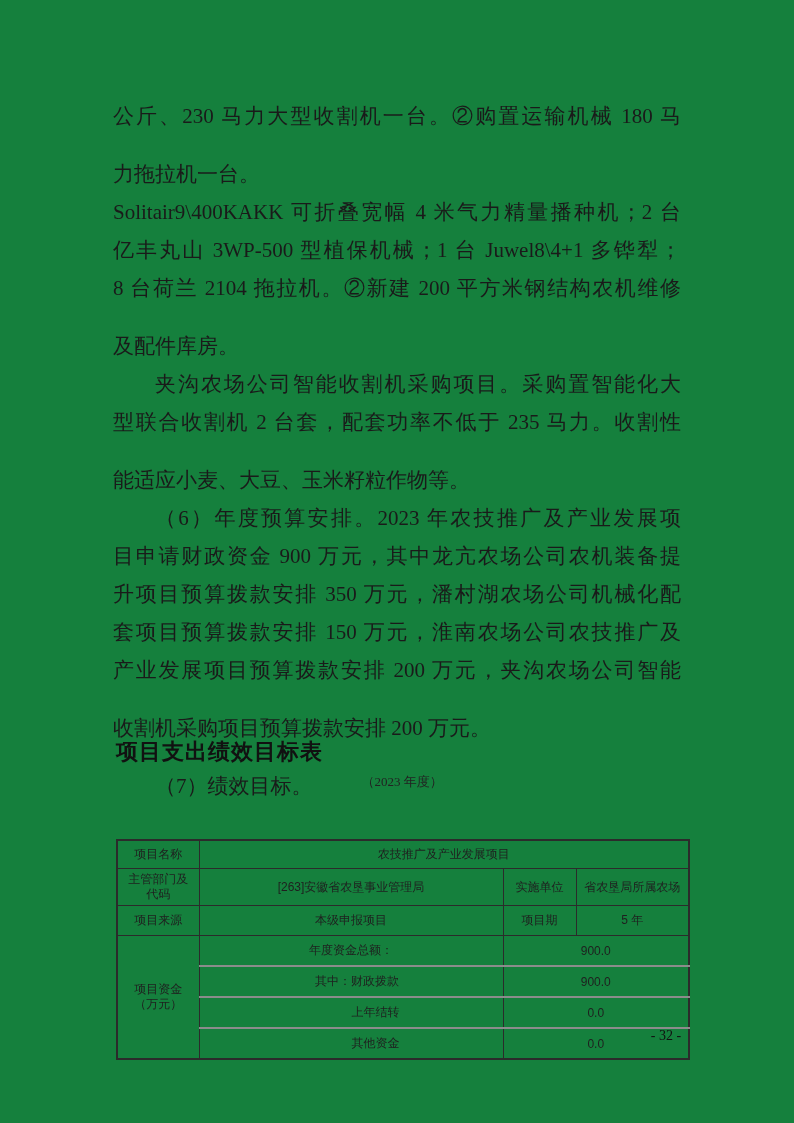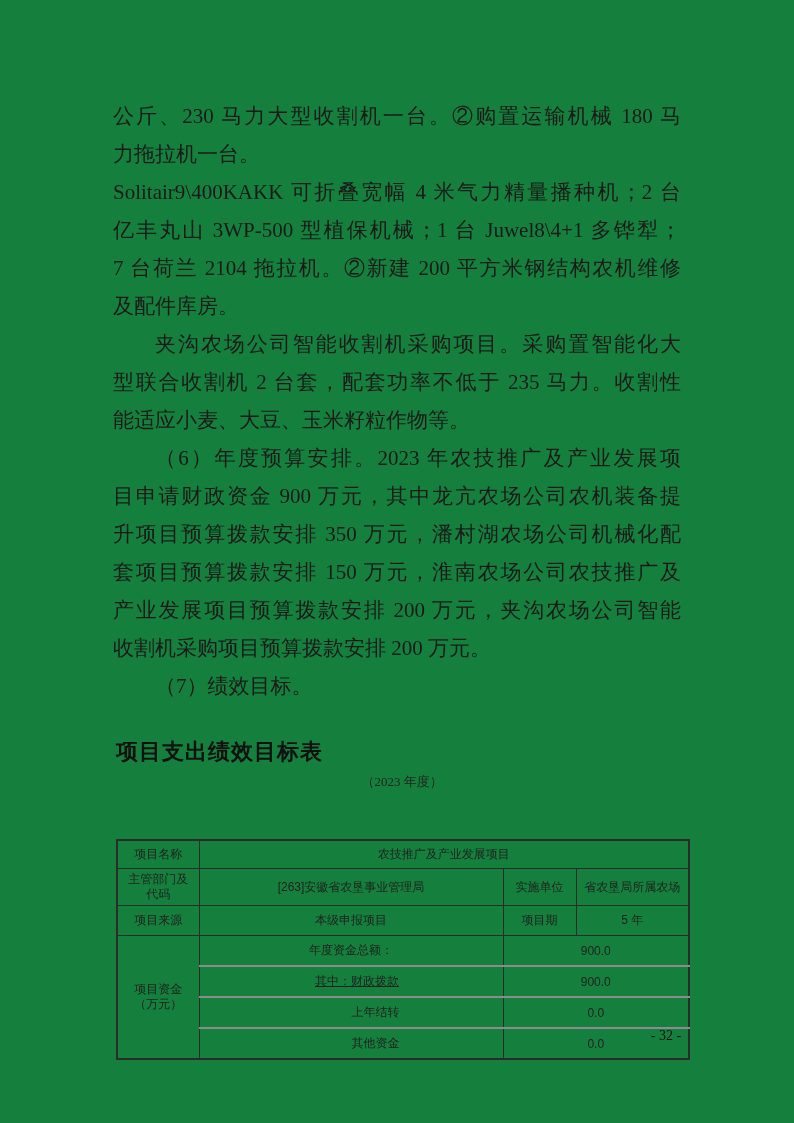--- a/index.html
+++ b/index.html
@@ -27,20 +27,21 @@
     white-space: nowrap;
     overflow: visible;
   }
   .line.jl {            
     white-space: normal;
     text-align: justify;
     text-align-last: justify;
   }
   .line.ll {            
     text-align: left;
+    margin-top: 20px;
   }
   .line.ind { text-indent: 42px; }   
 
   
   .tbl-title {
     position: absolute;
     left: 116px;
     top: 737px;
     width: 572px;
     height: 30px;
@@ -84,21 +85,21 @@
     vertical-align: middle;
     overflow: hidden;
   }
   table.perf { border: 2px solid #2b2b2b; }
   tr.r1 td { height: 27px; }
   tr.r2 td { height: 36px; }
   tr.r3 td { height: 29px; }
   tr.money td { height: 29px; }
   tr.m2 td, tr.m3 td, tr.m4 td { border-top: 2px solid #8c8c8c; }
   td.money-label { text-align: left; }
-  td.money-label.ind1 { padding-left: 17px; text-decoration: underline; }
+  td.money-label.ind1 { padding-left: 17px; }
   td.money-label.ind4 { padding-left: 54px; }
   td.money-value { text-align: right; padding-right: 6px; }
   .two-line div { line-height: 15px; }
 
   
   .page-num {
     position: absolute;
     left: 616px;
     top: 1026px;
     width: 100px;
@@ -114,21 +115,21 @@
 
 <div class="page">
 
   <div class="body-text">
 
     <div class="line jl">公斤、230 马力大型收割机一台。②购置运输机械 180 马</div>
     <div class="line ll">力拖拉机一台。</div>
 
     <div class="line jl">Solitair9\400KAKK 可折叠宽幅 4 米气力精量播种机；2 台</div>
     <div class="line jl">亿丰丸山 3WP-500 型植保机械；1 台 Juwel8\4+1 多铧犁；</div>
-    <div class="line jl">7 台荷兰 2104 拖拉机。②新建 200 平方米钢结构农机维修</div>
+    <div class="line jl">8 台荷兰 2104 拖拉机。②新建 200 平方米钢结构农机维修</div>
     <div class="line ll">及配件库房。</div>
 
     <div class="line jl ind">夹沟农场公司智能收割机采购项目。采购置智能化大</div>
     <div class="line jl">型联合收割机 2 台套，配套功率不低于 235 马力。收割性</div>
     <div class="line ll">能适应小麦、大豆、玉米籽粒作物等。</div>
 
     <div class="line jl ind">（6）年度预算安排。2023 年农技推广及产业发展项</div>
     <div class="line jl">目申请财政资金 900 万元，其中龙亢农场公司农机装备提</div>
     <div class="line jl">升项目预算拨款安排 350 万元，潘村湖农场公司机械化配</div>
     <div class="line jl">套项目预算拨款安排 150 万元，淮南农场公司农技推广及</div>

